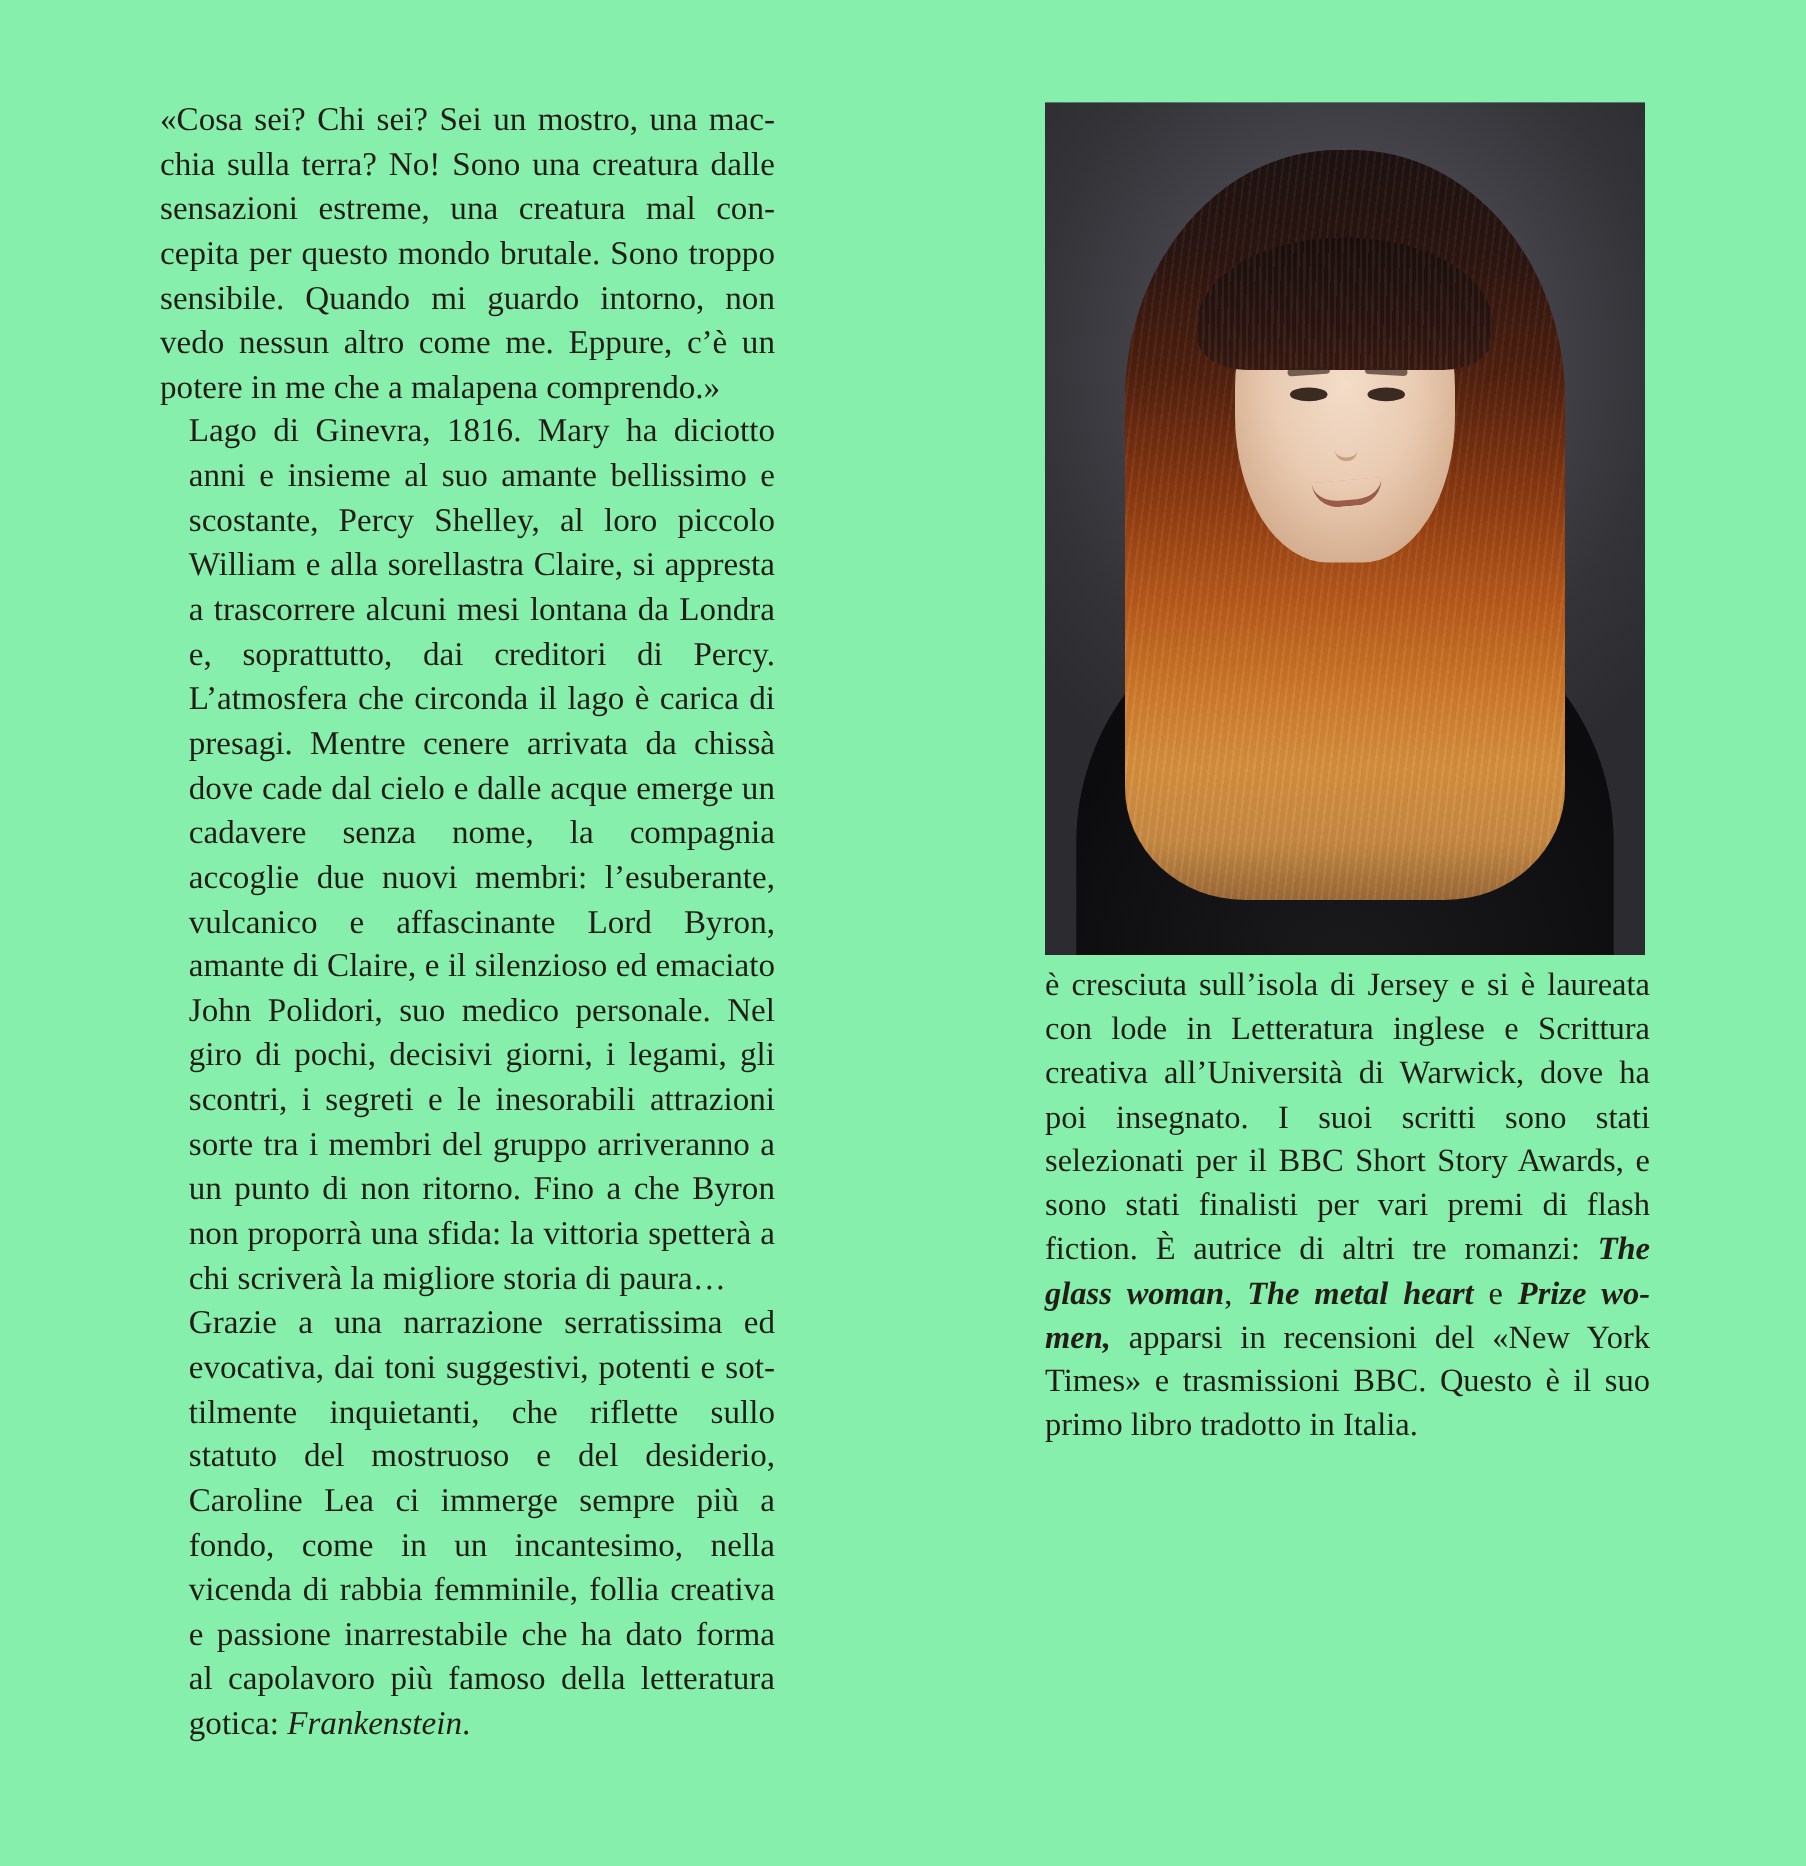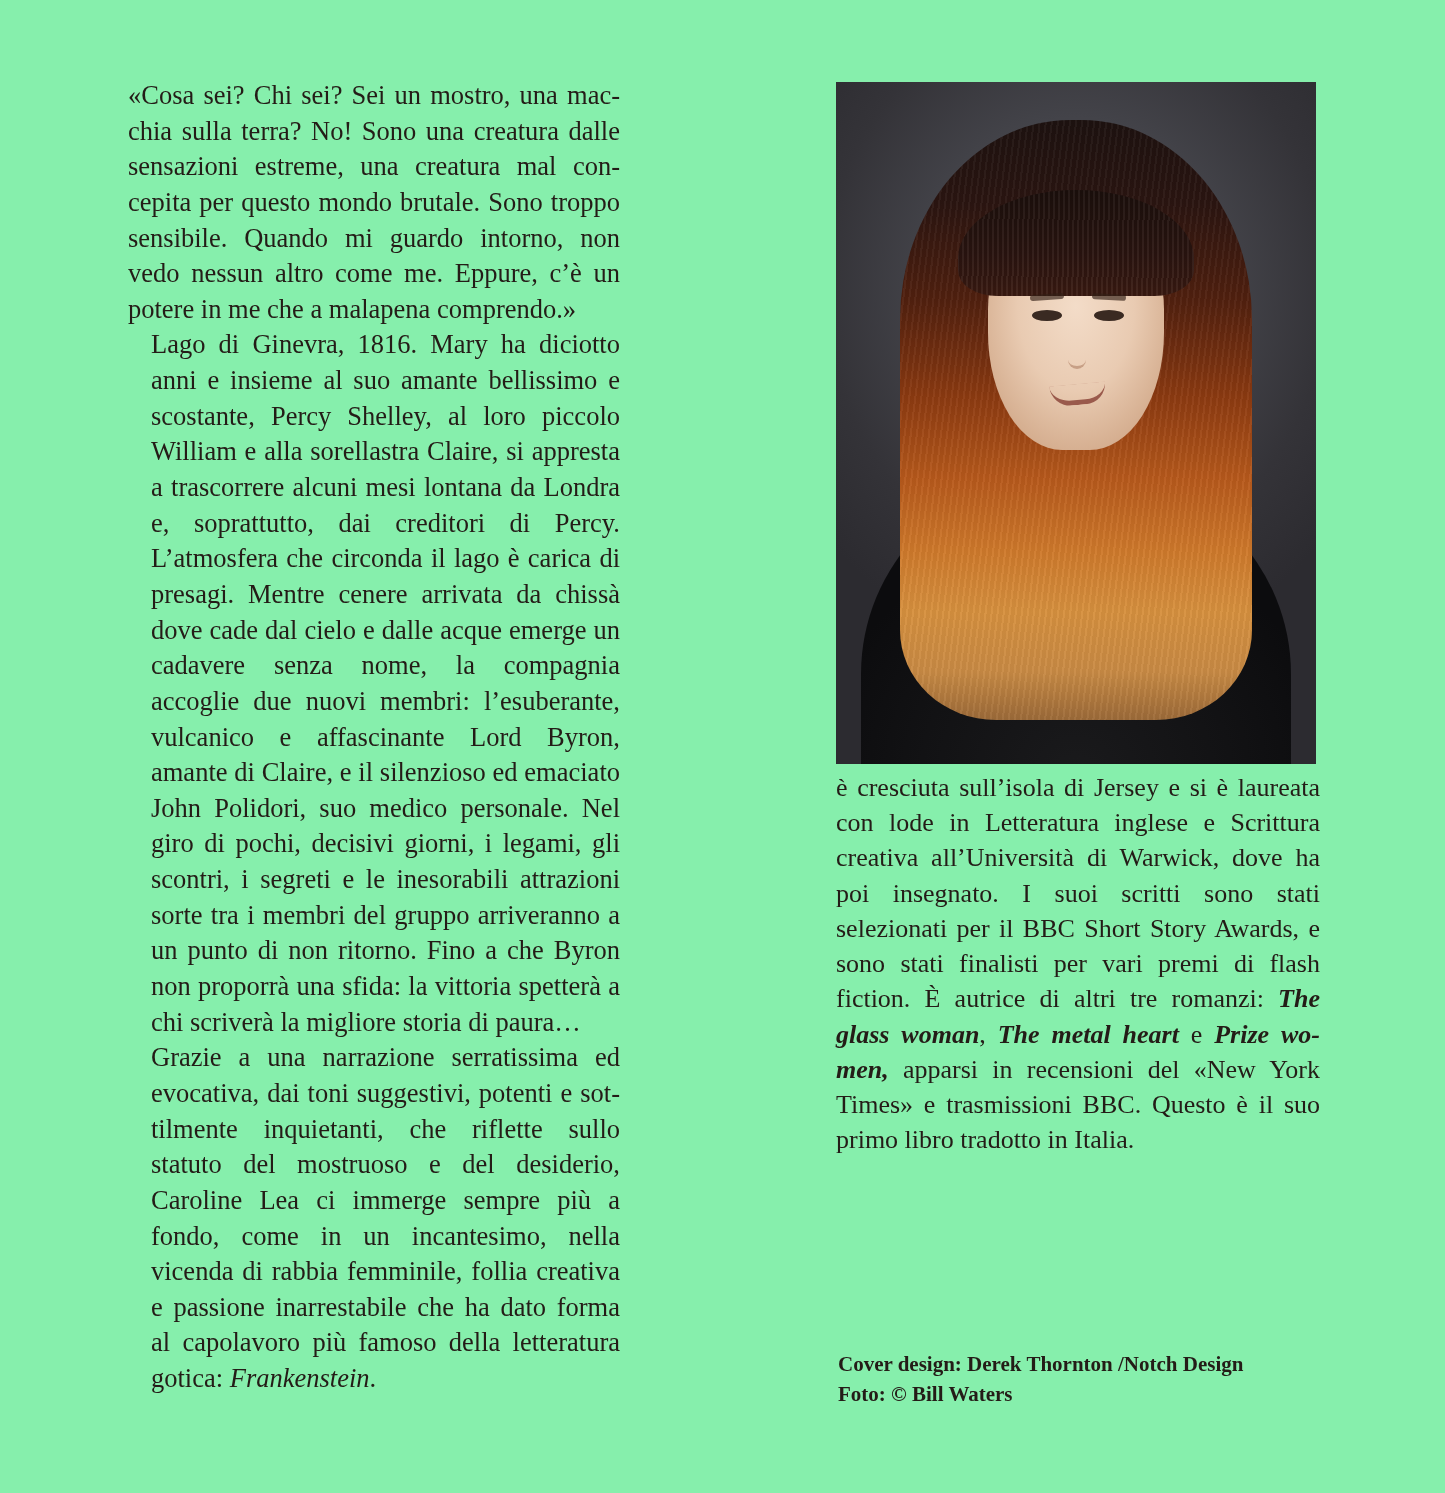--- a/index.html
+++ b/index.html
@@ -235,18 +235,14 @@
       <div class="eye l"></div>
       <div class="eye r"></div>
       <div class="nose"></div>
       <div class="mouth"></div>
     </div>
 
 
     <div class="author-bio"><span>è cresciuta sull’isola di Jersey e si è laurea­ta con lode in Letteratura inglese e Scrittu­ra creativa all’Università di Warwick, dove ha poi insegnato. I suoi scritti sono stati selezionati per il BBC Short Story Awards, e sono stati finalisti per vari premi di flash fiction. È autrice di altri tre romanzi: </span><i>The glass woman</i><span>, </span><i>The metal heart</i><span> e </span><i>Prize wo­men,</i><span> apparsi in recensioni del «New York Times» e trasmissioni BBC. Questo è il suo primo libro tradotto in Italia.</span></div>
   </div>
 
-  <div class="credits">
-    <div>Cover design: Derek Thornton /Notch Design</div>
-    <div>Foto: © Bill Waters</div>
-  </div>
 
 </div>
 
 </body></html>

